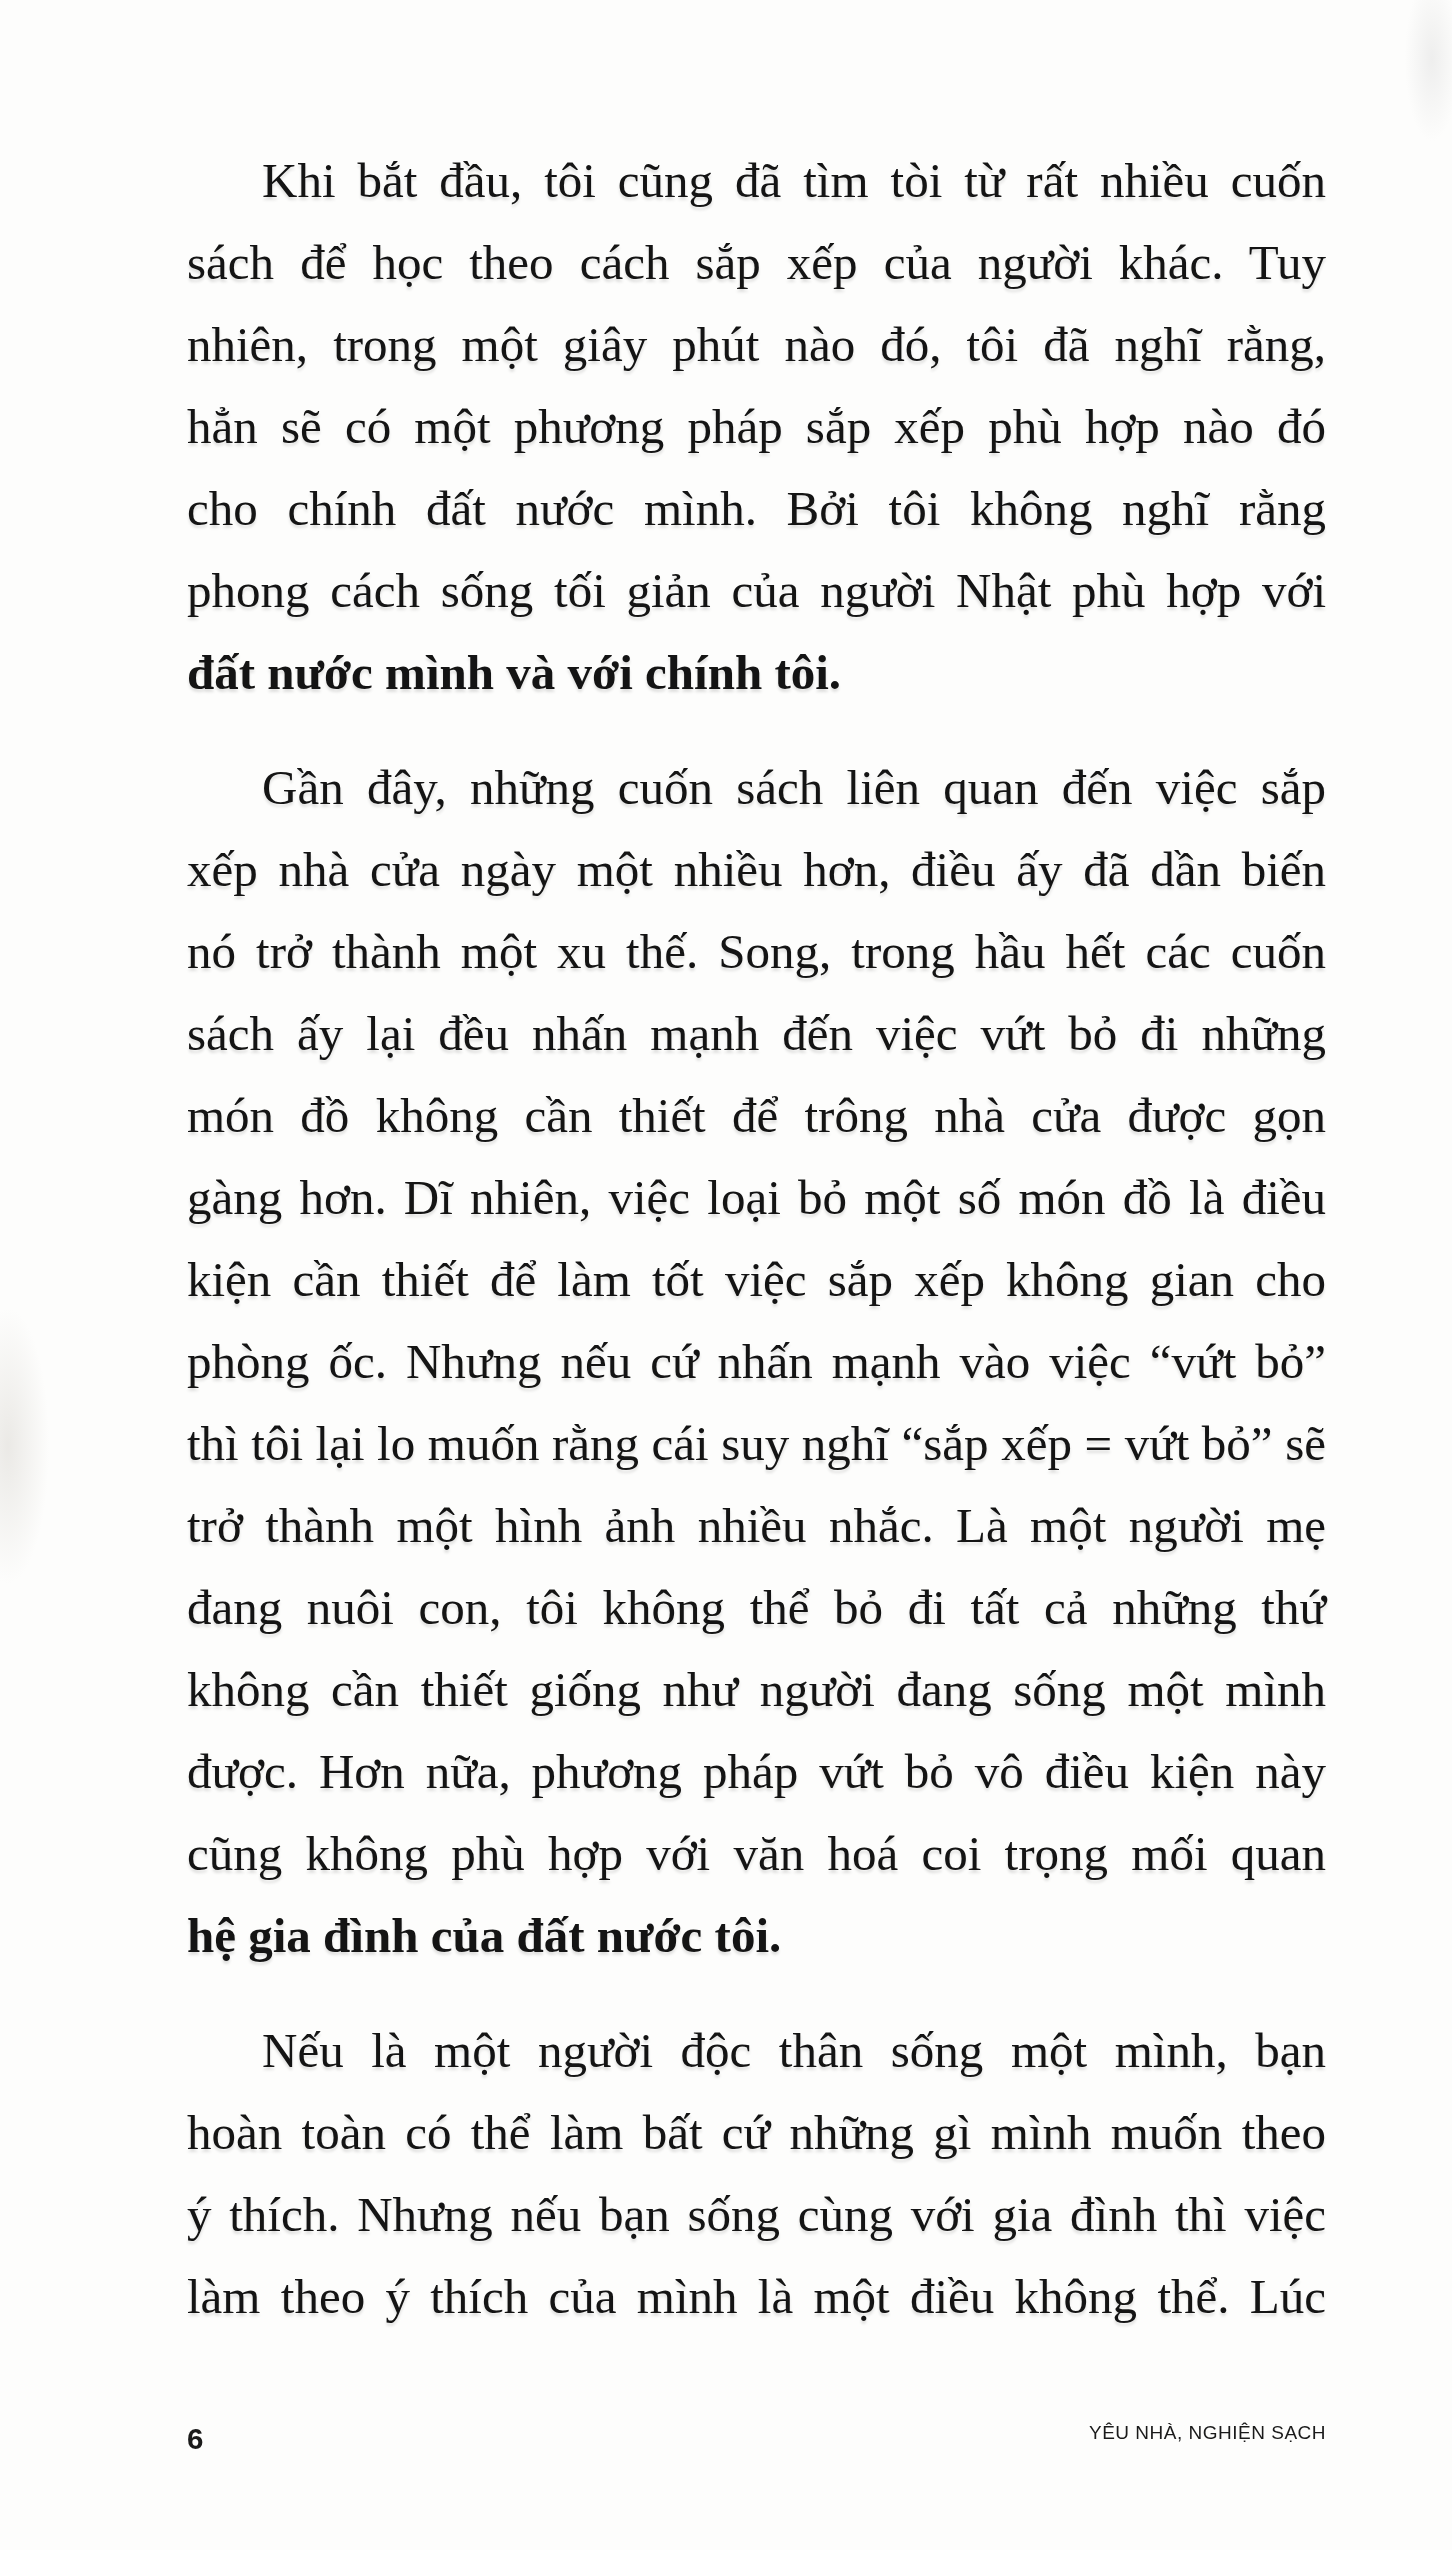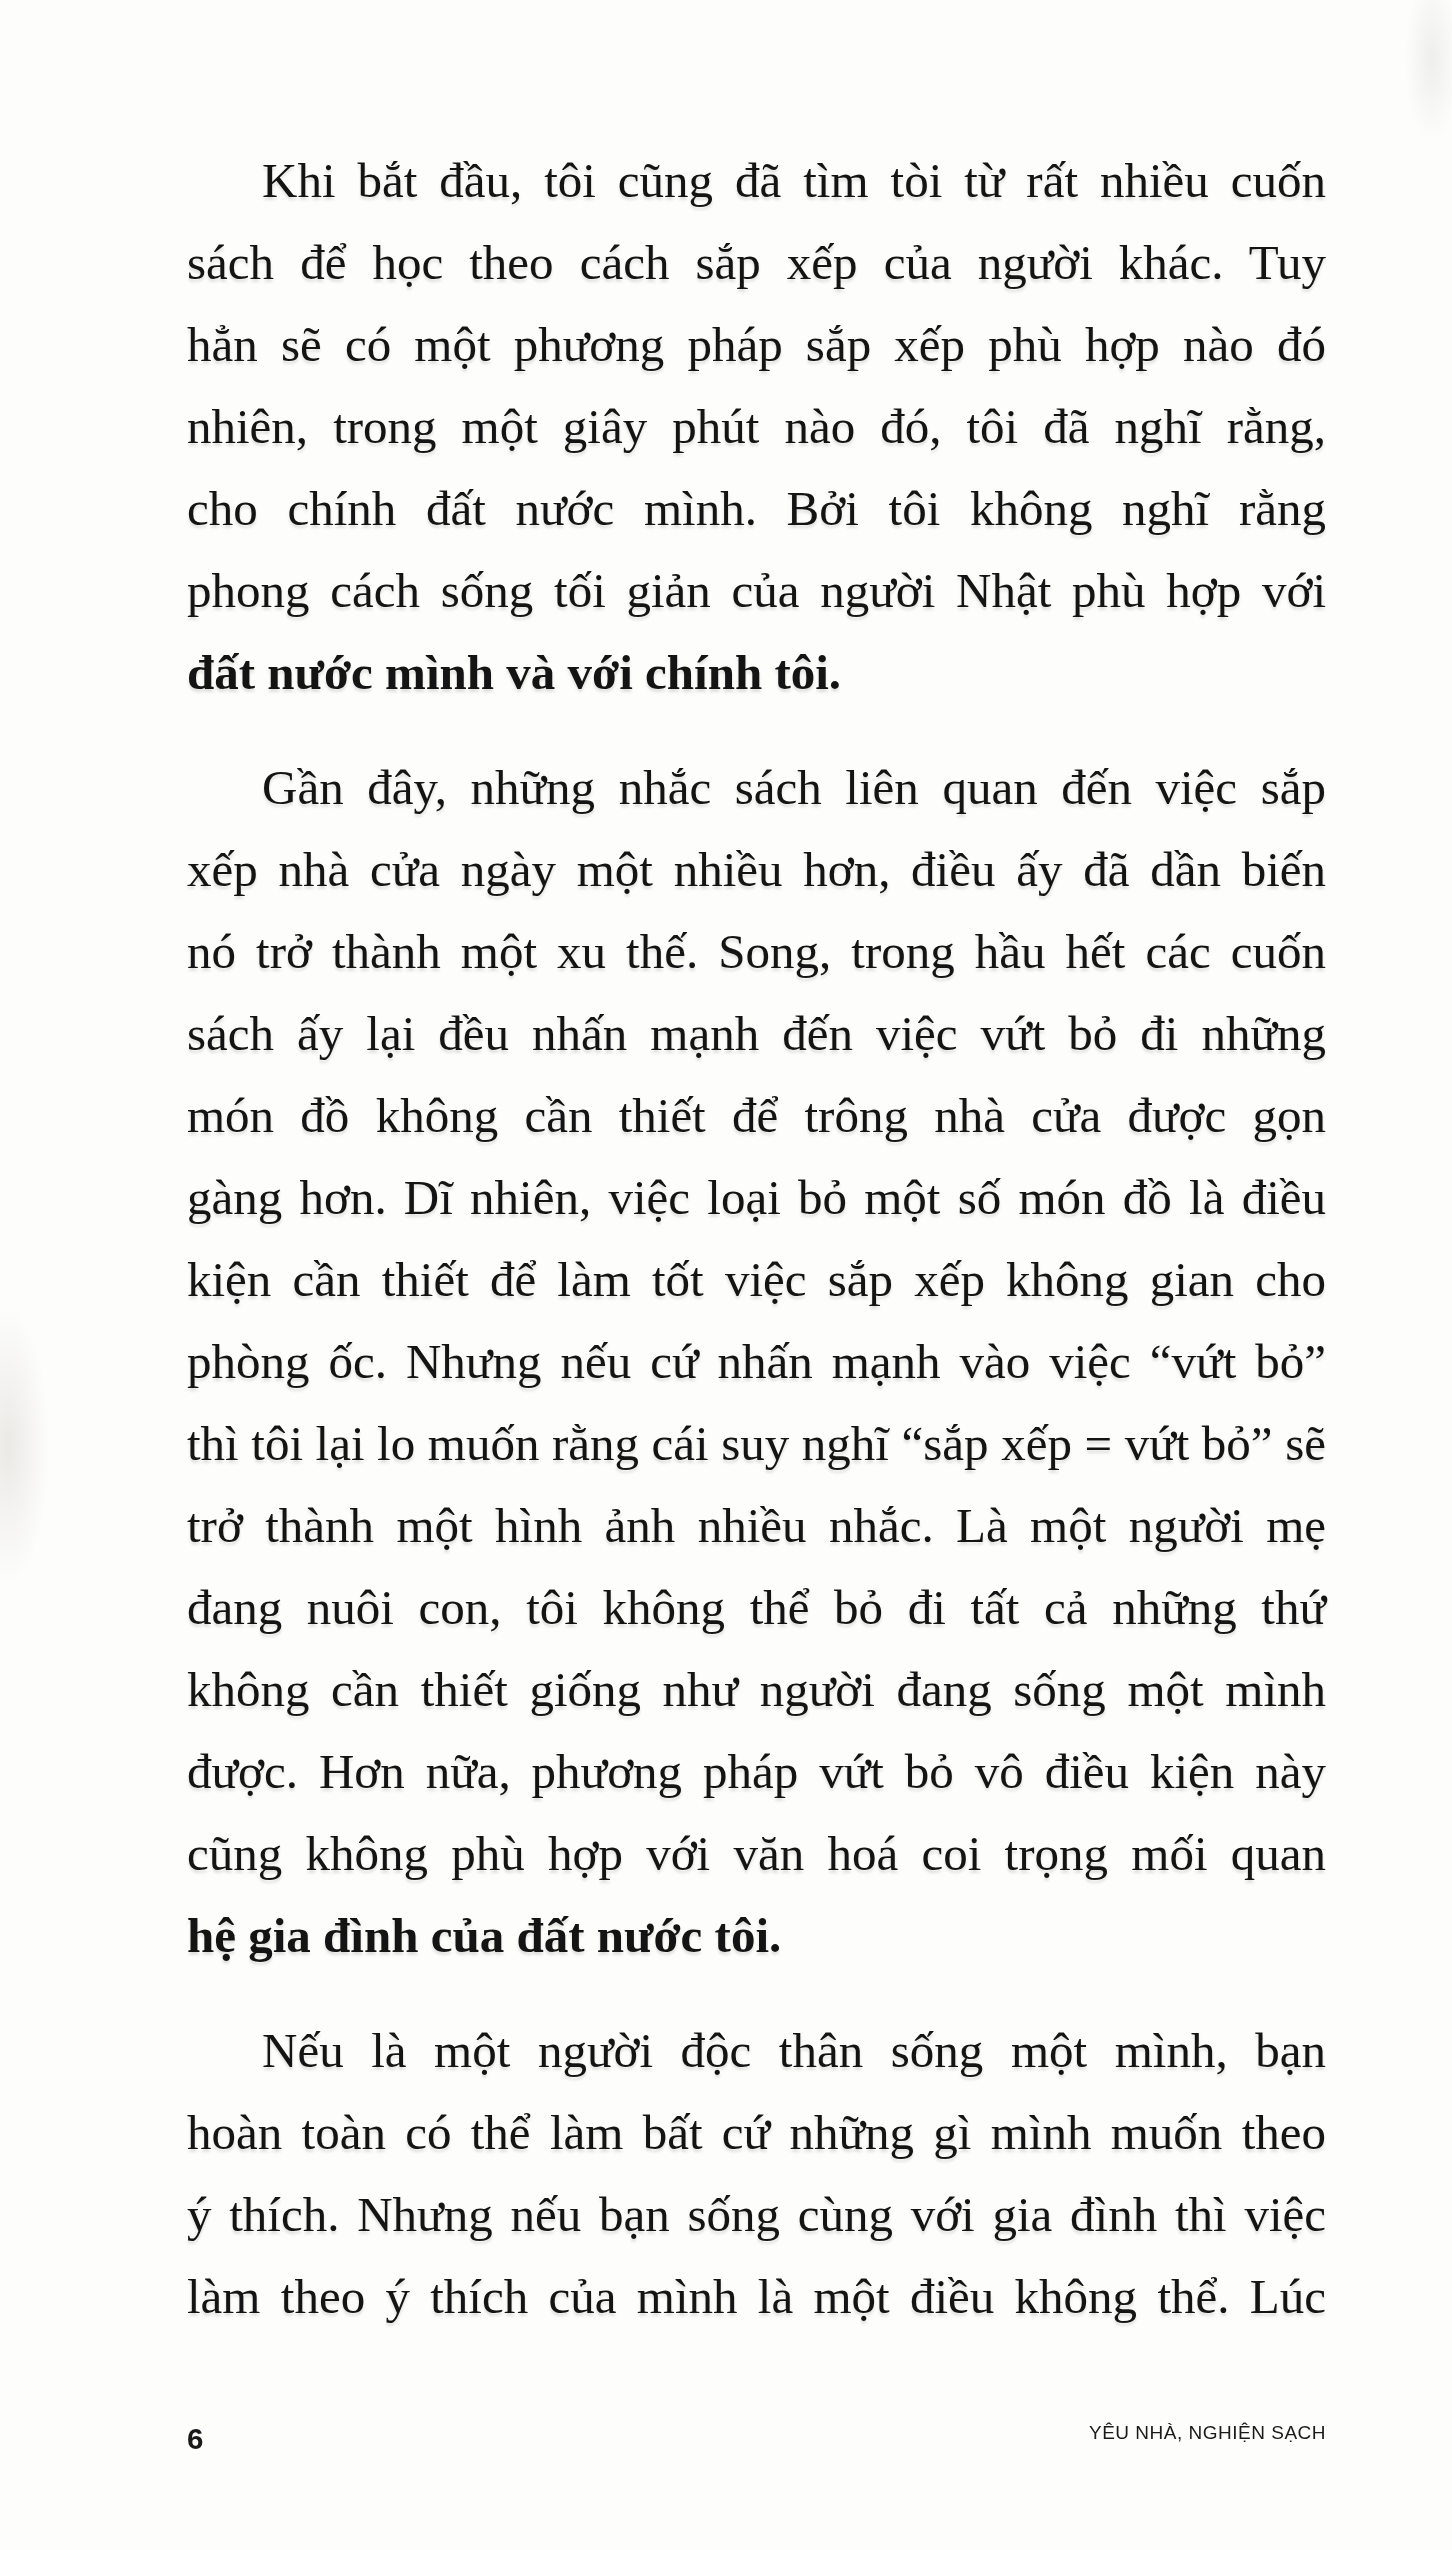--- a/index.html
+++ b/index.html
@@ -81,29 +81,29 @@
   </style>
 </head>
 <body>
 
 <div class="page">
   <div class="body-text">
 
     <div class="para">
       <span class="line indent">Khi bắt đầu, tôi cũng đã tìm tòi từ rất nhiều cuốn</span>
       <span class="line">sách để học theo cách sắp xếp của người khác. Tuy</span>
+      <span class="line">nhiên, trong một giây phút nào đó, tôi đã nghĩ rằng,</span>
       <span class="line">hẳn sẽ có một phương pháp sắp xếp phù hợp nào đó</span>
-      <span class="line">nhiên, trong một giây phút nào đó, tôi đã nghĩ rằng,</span>
       <span class="line">cho chính đất nước mình. Bởi tôi không nghĩ rằng</span>
       <span class="line">phong cách sống tối giản của người Nhật phù hợp với</span>
       <span class="line last">đất nước mình và với chính tôi.</span>
     </div>
 
     <div class="para">
-      <span class="line indent">Gần đây, những nhắc sách liên quan đến việc sắp</span>
+      <span class="line indent">Gần đây, những cuốn sách liên quan đến việc sắp</span>
       <span class="line">xếp nhà cửa ngày một nhiều hơn, điều ấy đã dần biến</span>
       <span class="line">nó trở thành một xu thế. Song, trong hầu hết các cuốn</span>
       <span class="line">sách ấy lại đều nhấn mạnh đến việc vứt bỏ đi những</span>
       <span class="line">món đồ không cần thiết để trông nhà cửa được gọn</span>
       <span class="line">gàng hơn. Dĩ nhiên, việc loại bỏ một số món đồ là điều</span>
       <span class="line">kiện cần thiết để làm tốt việc sắp xếp không gian cho</span>
       <span class="line">phòng ốc. Nhưng nếu cứ nhấn mạnh vào việc “vứt bỏ”</span>
       <span class="line">thì tôi lại lo muốn rằng cái suy nghĩ “sắp xếp = vứt bỏ” sẽ</span>
       <span class="line">trở thành một hình ảnh nhiều nhắc. Là một người mẹ</span>
       <span class="line">đang nuôi con, tôi không thể bỏ đi tất cả những thứ</span>

